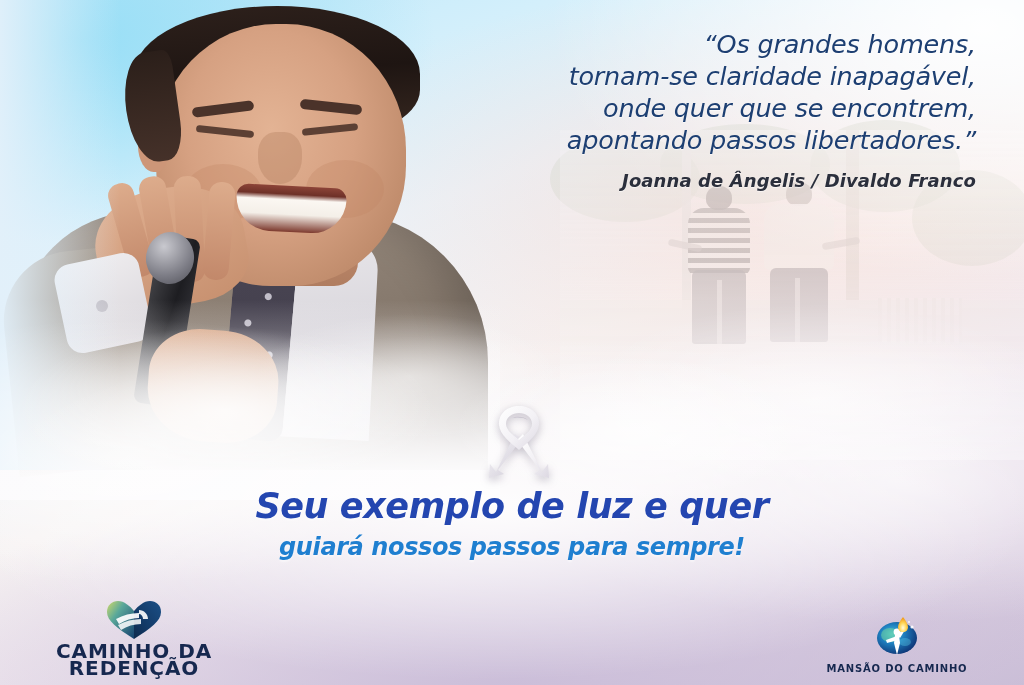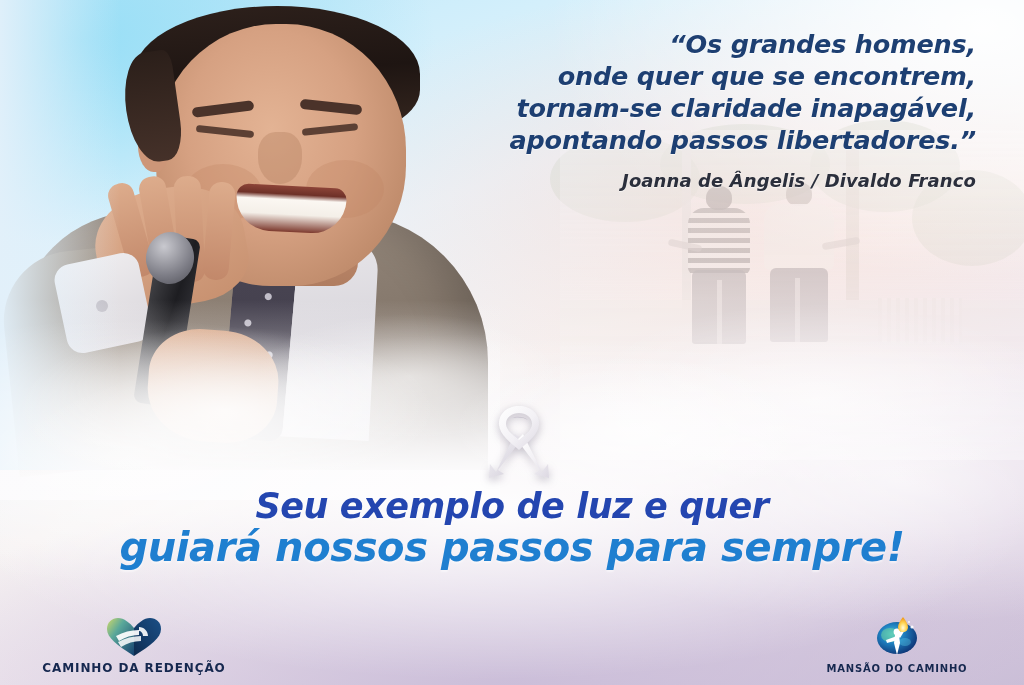--- a/index.html
+++ b/index.html
@@ -164,21 +164,21 @@
   .portrait-fade-l{
     position:absolute;left:0;top:0;width:120px;height:470px;
     background:linear-gradient(90deg,rgba(226,240,250,.95) 0%,rgba(226,240,250,0) 100%);
   }
 
   
   .quote{
     position:absolute;right:48px;top:28px;width:560px;
     text-align:right;
     font-family:"DejaVu Sans",sans-serif;
-    font-style:italic;font-weight:700;
+    font-style:italic;font-weight:400;
     font-size:25.5px;line-height:32px;letter-spacing:-.2px;
     color:#1d3f72;
     text-shadow:0 1px 1px rgba(255,255,255,.65);
   }
   .quote .ql{display:block;white-space:nowrap;}
   .attrib{
     position:absolute;right:48px;top:170px;width:560px;text-align:right;
     font-family:"DejaVu Sans",sans-serif;font-style:italic;font-weight:700;
     font-size:18px;color:#2b2f3c;letter-spacing:.1px;
     text-shadow:0 1px 1px rgba(255,255,255,.6);
@@ -191,32 +191,32 @@
   
   .headline{
     position:absolute;left:0;top:486px;width:1024px;text-align:center;
     font-family:"DejaVu Sans",sans-serif;font-style:italic;font-weight:700;
     letter-spacing:-.4px;
   }
   .headline .h1{display:block;font-size:37px;line-height:41px;color:#2a3fa8;
     text-shadow:0 2px 2px rgba(255,255,255,.5);}
   .headline .h2{display:block;font-size:35px;line-height:40px;color:#2446b0;
     text-shadow:0 2px 2px rgba(255,255,255,.5);}
-  .headline .h3{display:block;font-size:40px;line-height:42px;color:#1f7fd0;
+  .headline .h3{display:block;font-size:24px;line-height:42px;color:#1f7fd0;
     text-shadow:0 2px 2px rgba(255,255,255,.5);}
 
   
   .logo{position:absolute;bottom:8px;text-align:center;}
   .logo.left{left:0px;width:268px;}
   .logo.right{right:8px;width:238px;}
   .logo .mark{display:block;margin:0 auto 3px;}
   .logo .t1{display:block;font-family:"DejaVu Sans",sans-serif;font-weight:700;
     font-size:11px;letter-spacing:1.1px;color:#1b2f5e;line-height:13px;}
   .logo .t2{display:block;font-family:"DejaVu Sans",sans-serif;font-weight:700;
-    font-size:12px;letter-spacing:.9px;color:#16284f;line-height:17px;}
+    font-size:20px;letter-spacing:.9px;color:#16284f;line-height:17px;}
   .logo.right .t2{font-size:10px;letter-spacing:.8px;}
 </style>
 </head>
 <body>
 
 <div class="stage">
 
   <div class="wash a"></div>
 
   <div class="bgphoto">
@@ -277,22 +277,22 @@
     <div class="pr hand2"></div>
     <div class="portrait-fade"></div>
     <div class="portrait-fade-l"></div>
   </div>
 
   <div class="wash b"></div>
   <div class="wash c"></div>
 
   <div class="quote">
     <span class="ql">“Os grandes homens,</span>
+    <span class="ql">tornam-se claridade inapagável,</span>
     <span class="ql">onde quer que se encontrem,</span>
-    <span class="ql">tornam-se claridade inapagável,</span>
     <span class="ql">apontando passos libertadores.”</span>
   </div>
   <div class="attrib">Joanna de Ângelis / Divaldo Franco</div>
 
   <svg class="ribbon" viewBox="0 0 62 78" xmlns="http://www.w3.org/2000/svg" aria-hidden="true">
     <defs>
       <linearGradient id="rg" x1="0" y1="0" x2="1" y2="1">
         <stop offset="0%" stop-color="#ffffff"></stop>
         <stop offset="55%" stop-color="#f3f1f5"></stop>
         <stop offset="100%" stop-color="#dcd8e2"></stop>

